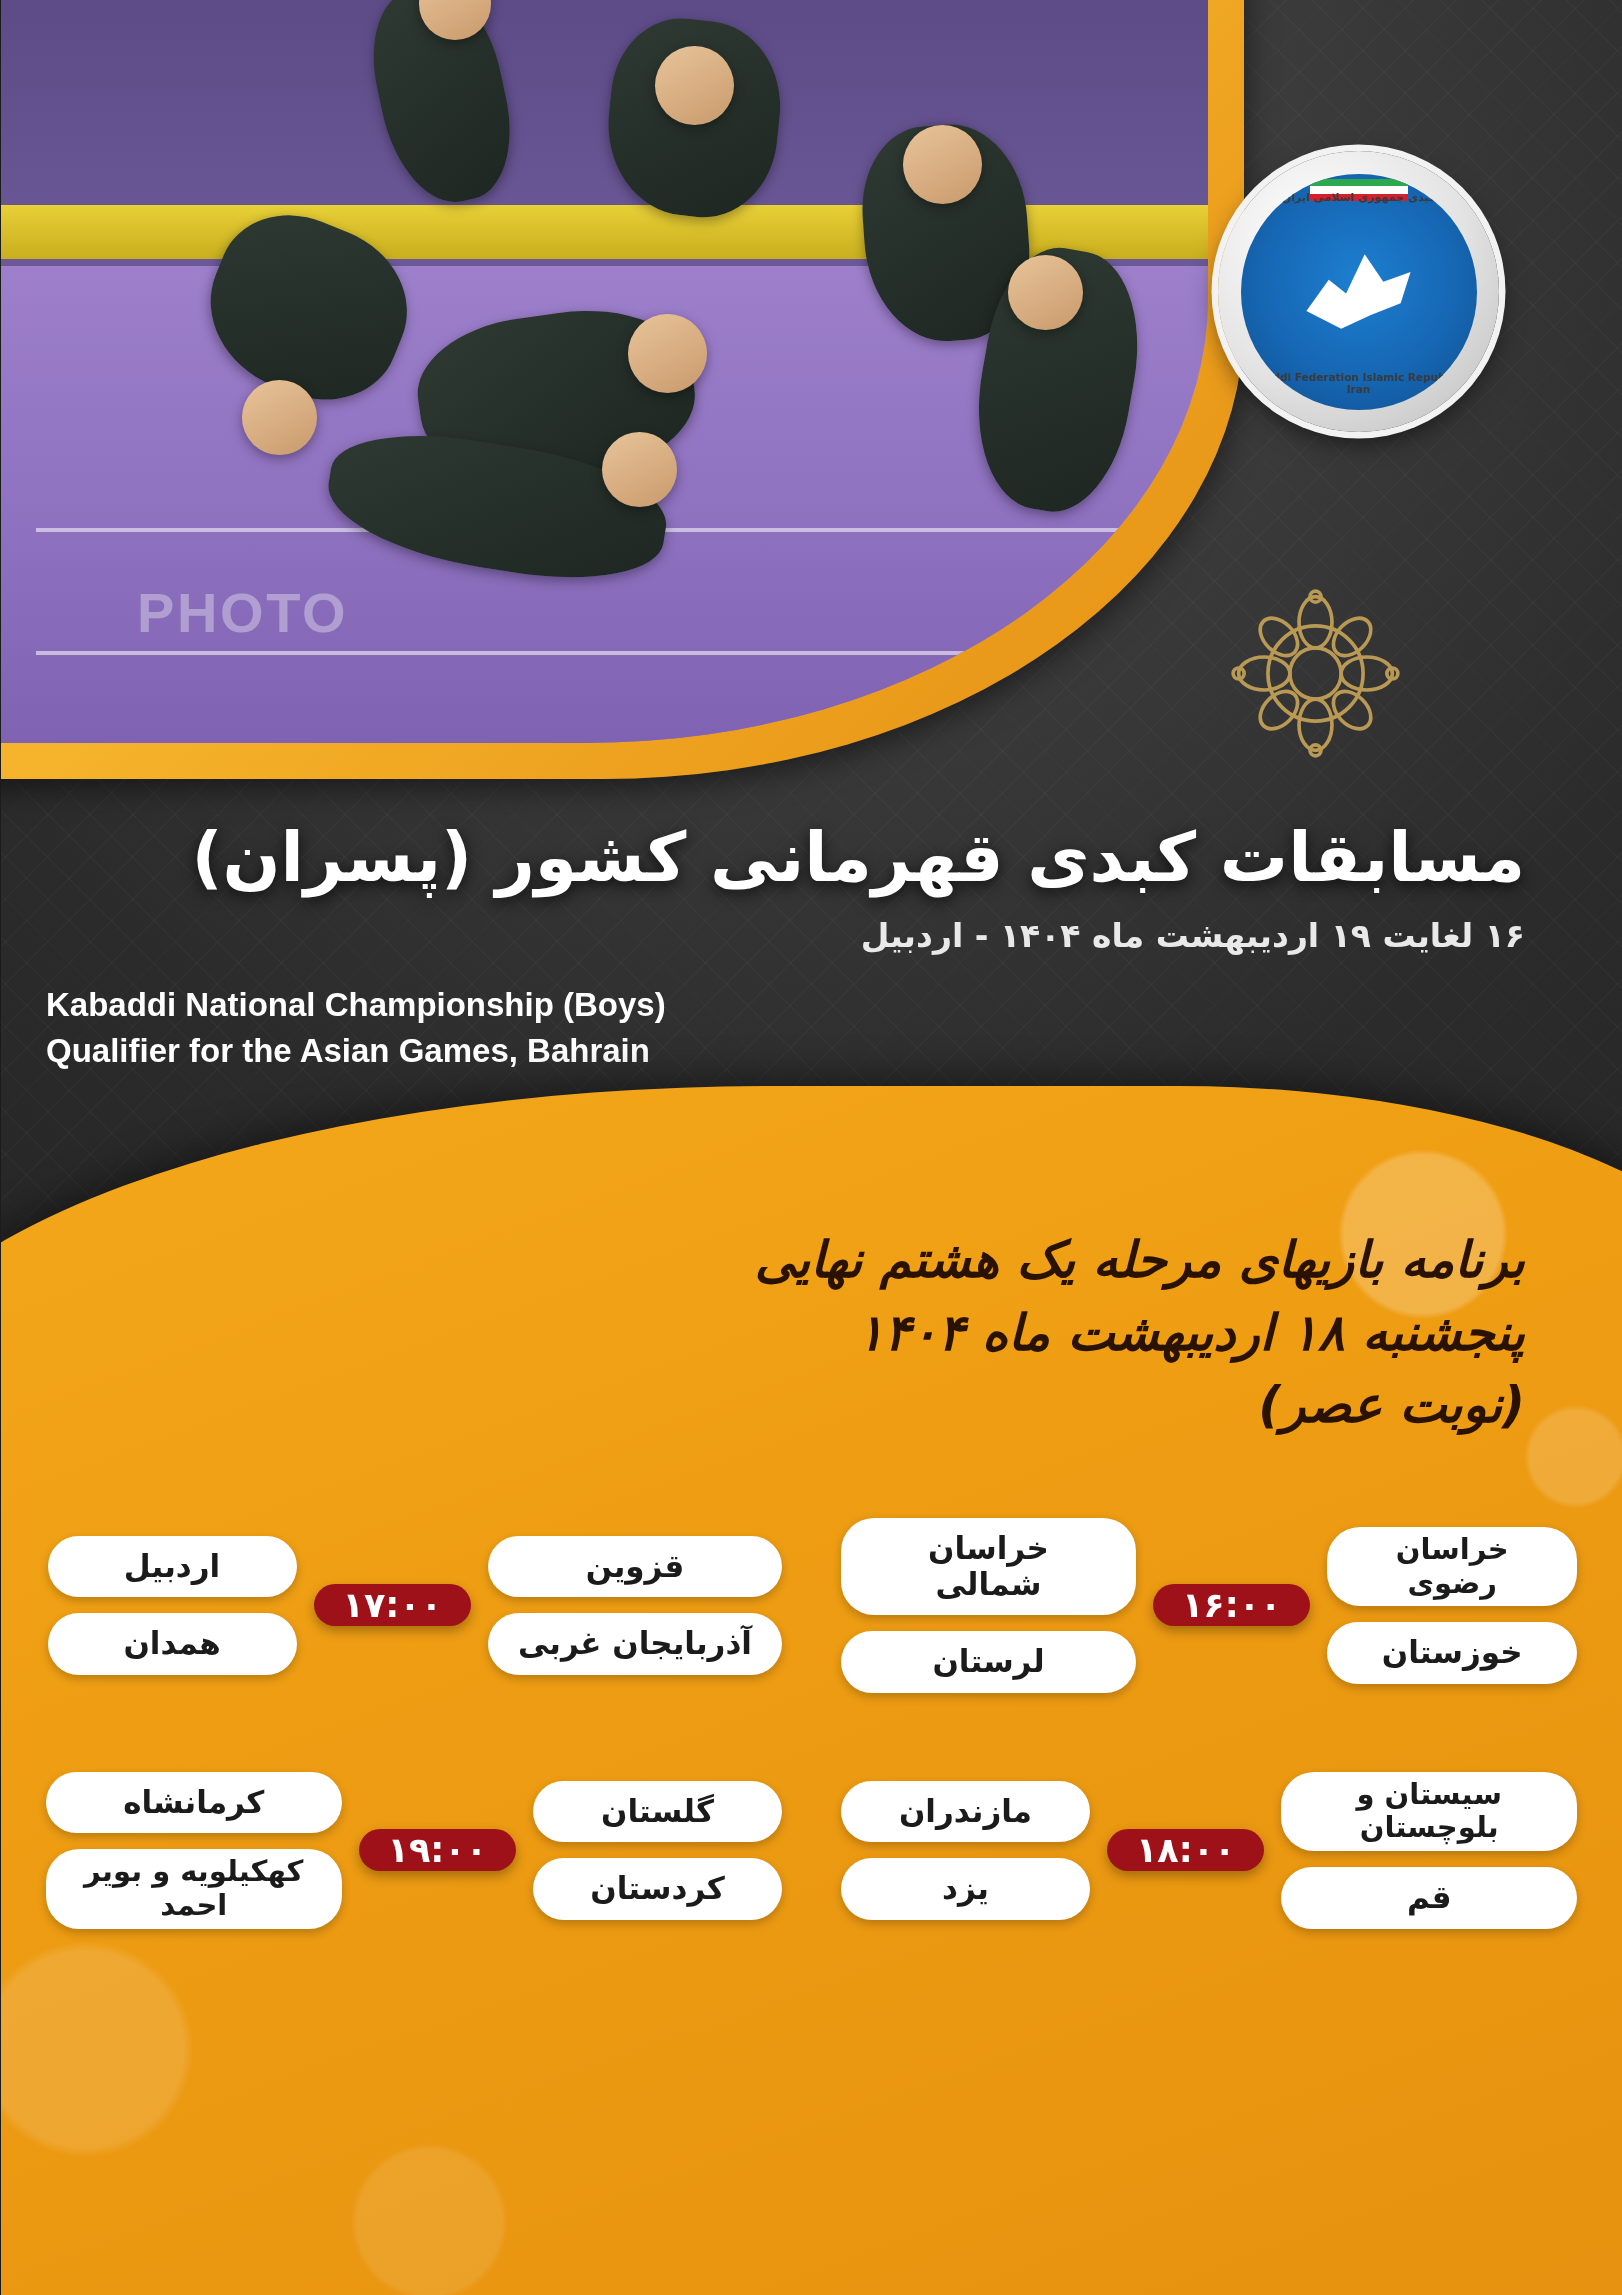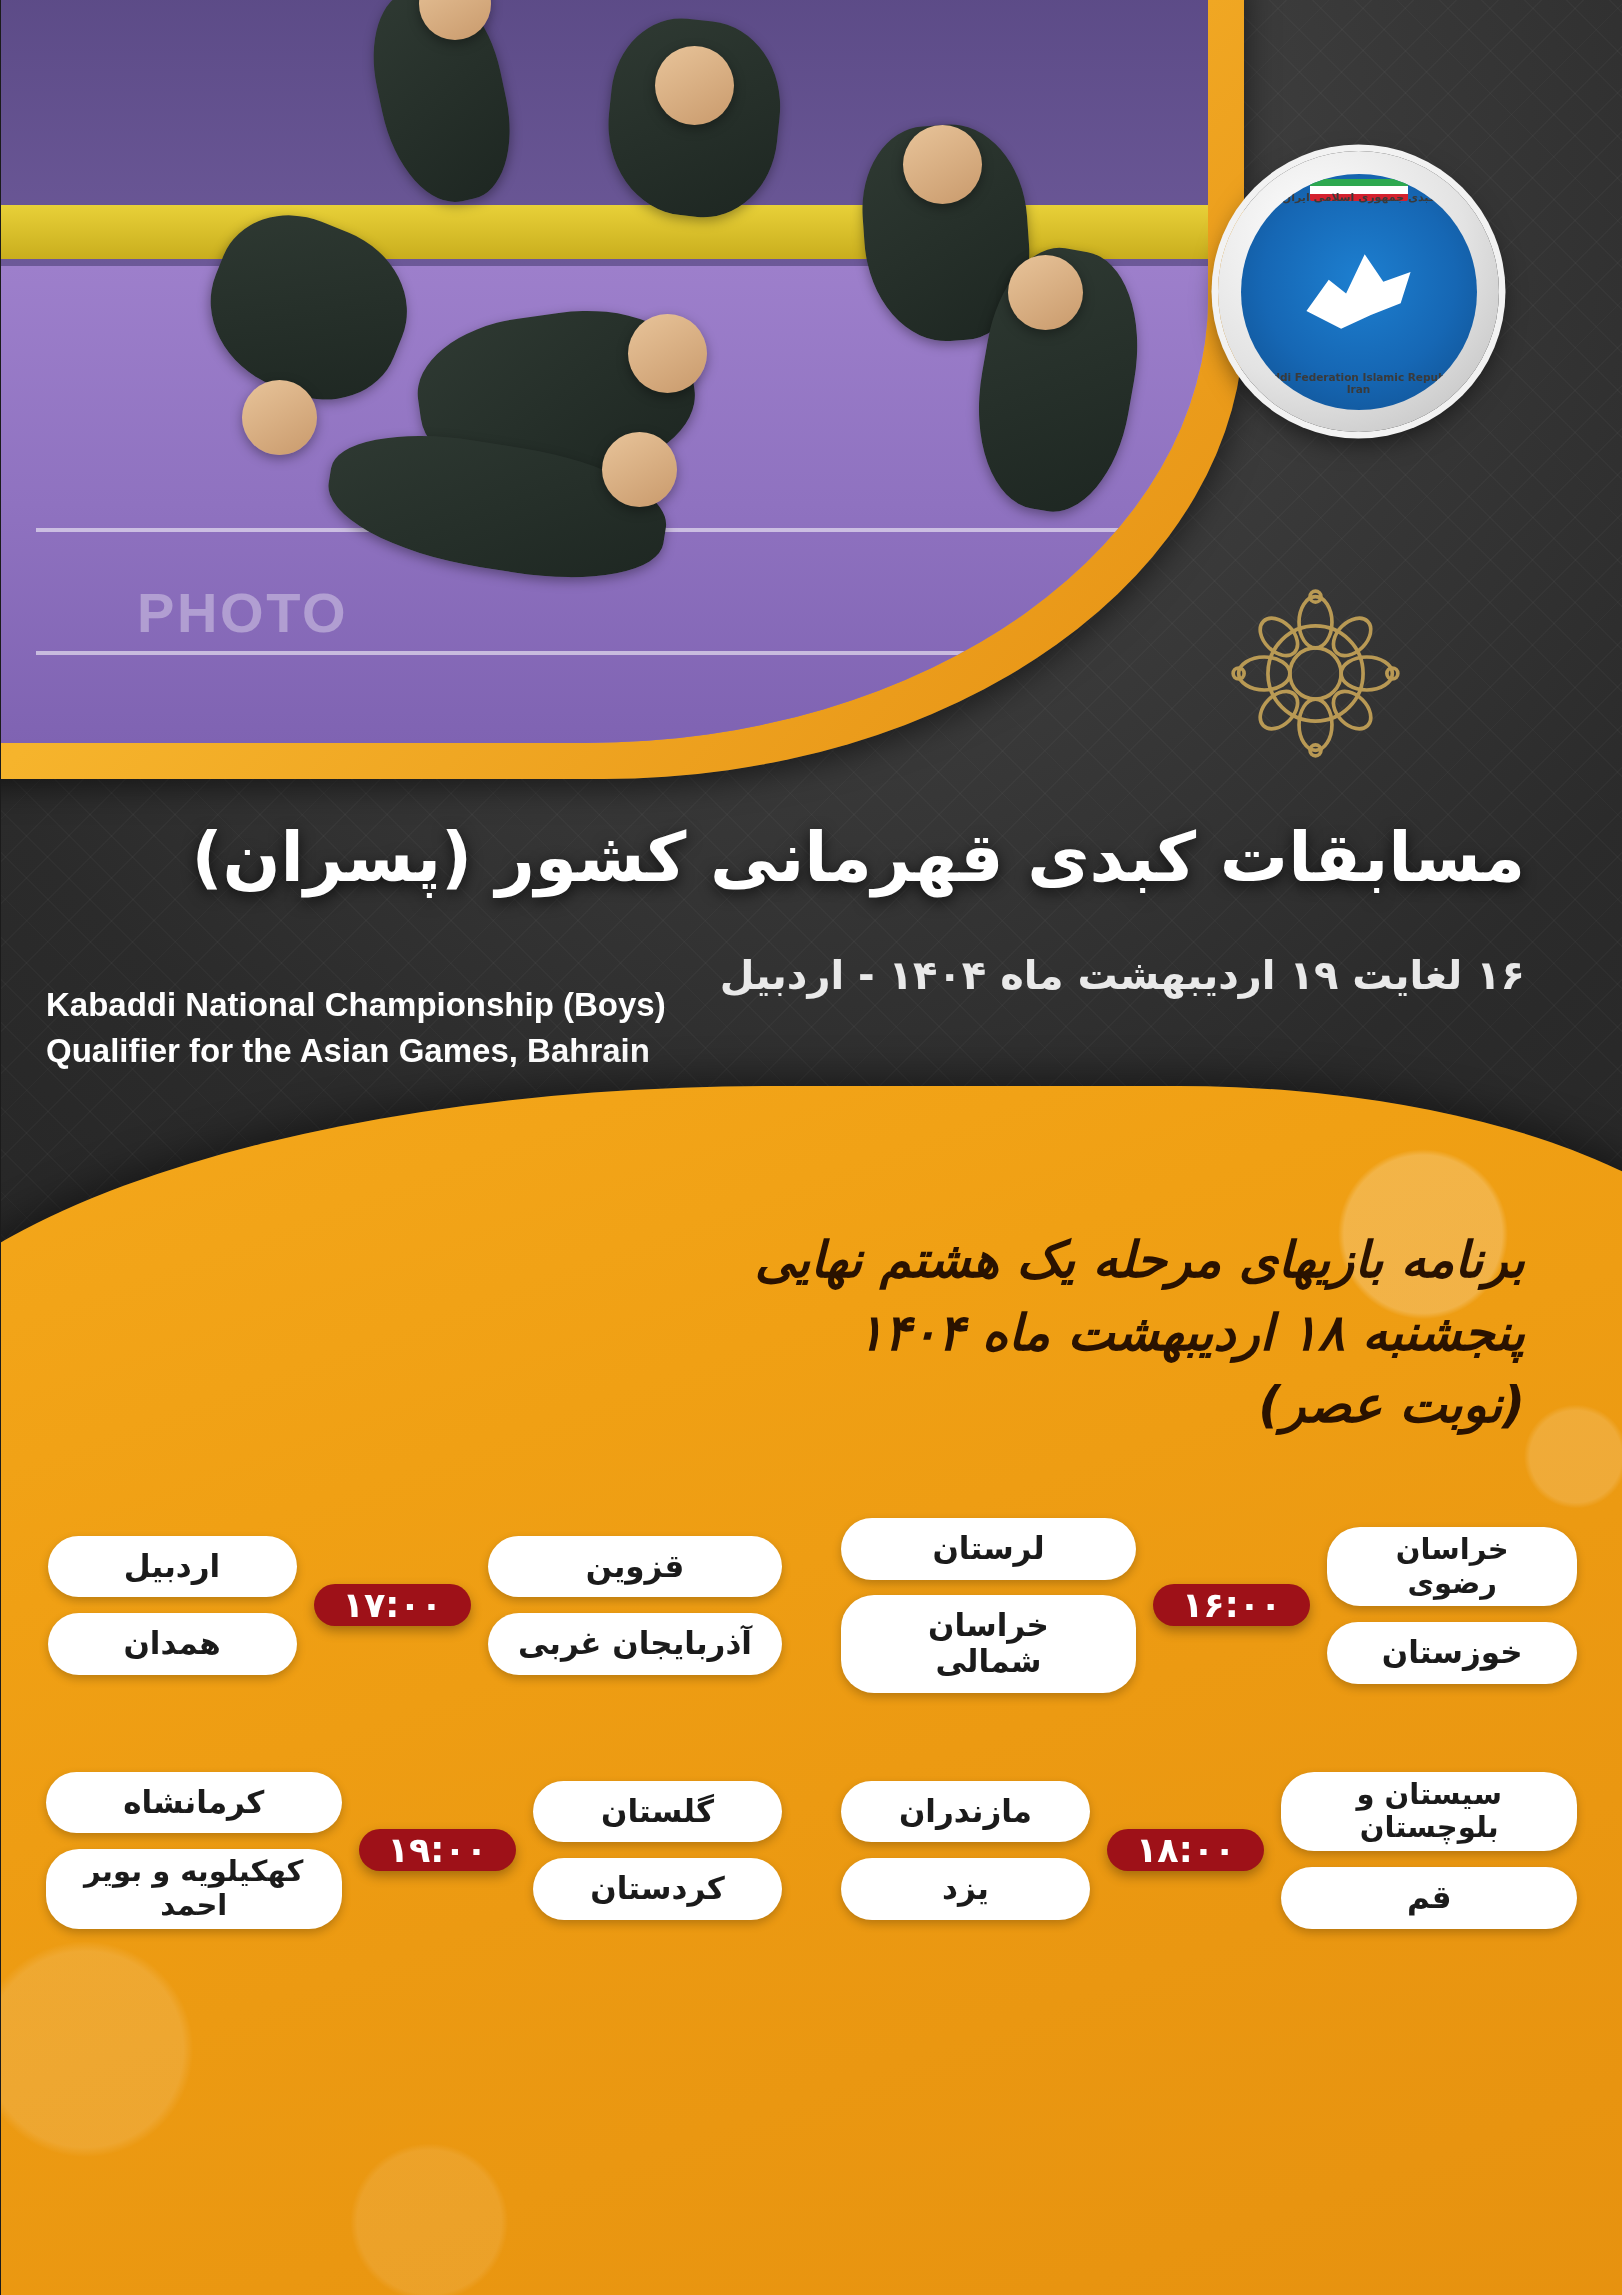--- a/index.html
+++ b/index.html
@@ -126,25 +126,25 @@
     width: 1407px;
     text-align: right;
     color: #ffffff;
     font-size: 68px;
     font-weight: 700;
     line-height: 1.25;
     text-shadow: 0 3.9px 14.4px rgba(0,0,0,0.7);
   }
   .main-sub {
     position: absolute;
-    top: 952px; right: 98px;
+    top: 916px; right: 98px;
     width: 1407px;
     text-align: right;
     color: #e9e9e9;
-    font-size: 40px;
+    font-size: 33px;
     font-weight: 700;
   }
   .eng-block {
     position: absolute;
     top: 982px; left: 46px;
     direction: ltr;
     text-align: left;
     color: #ffffff;
     font-size: 33px;
     font-weight: 700;
@@ -340,22 +340,22 @@
 
   <div class="matches">
 
     <div class="match">
       <div class="teams">
         <div class="team two-line">خراسان رضوی</div>
         <div class="team">خوزستان</div>
       </div>
       <div class="time">۱۶:۰۰</div>
       <div class="teams">
+        <div class="team">خراسان شمالی</div>
         <div class="team">لرستان</div>
-        <div class="team">خراسان شمالی</div>
       </div>
     </div>
 
     <div class="match">
       <div class="teams">
         <div class="team">قزوین</div>
         <div class="team">آذربایجان غربی</div>
       </div>
       <div class="time">۱۷:۰۰</div>
       <div class="teams">

